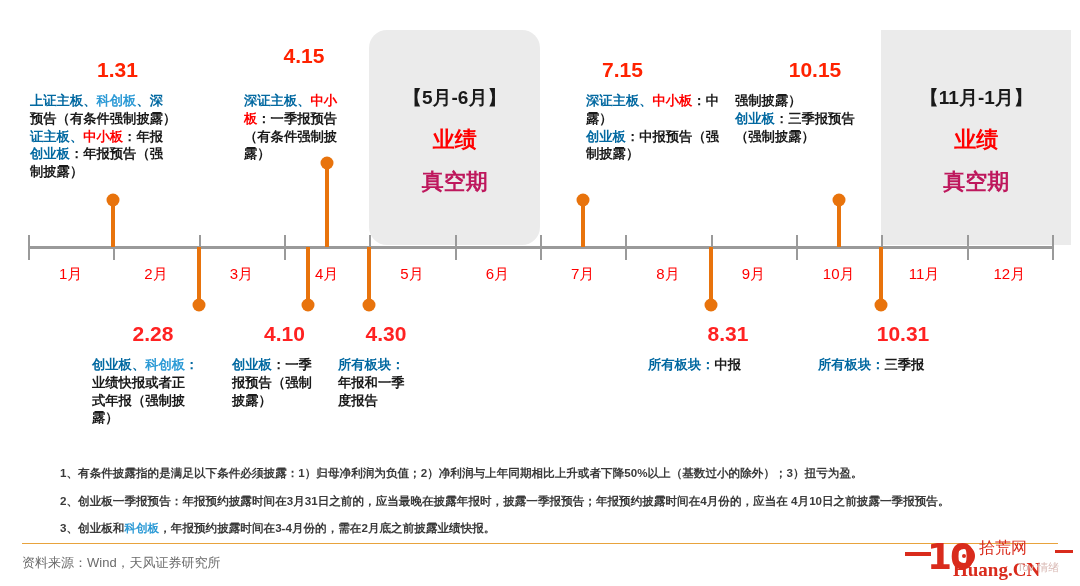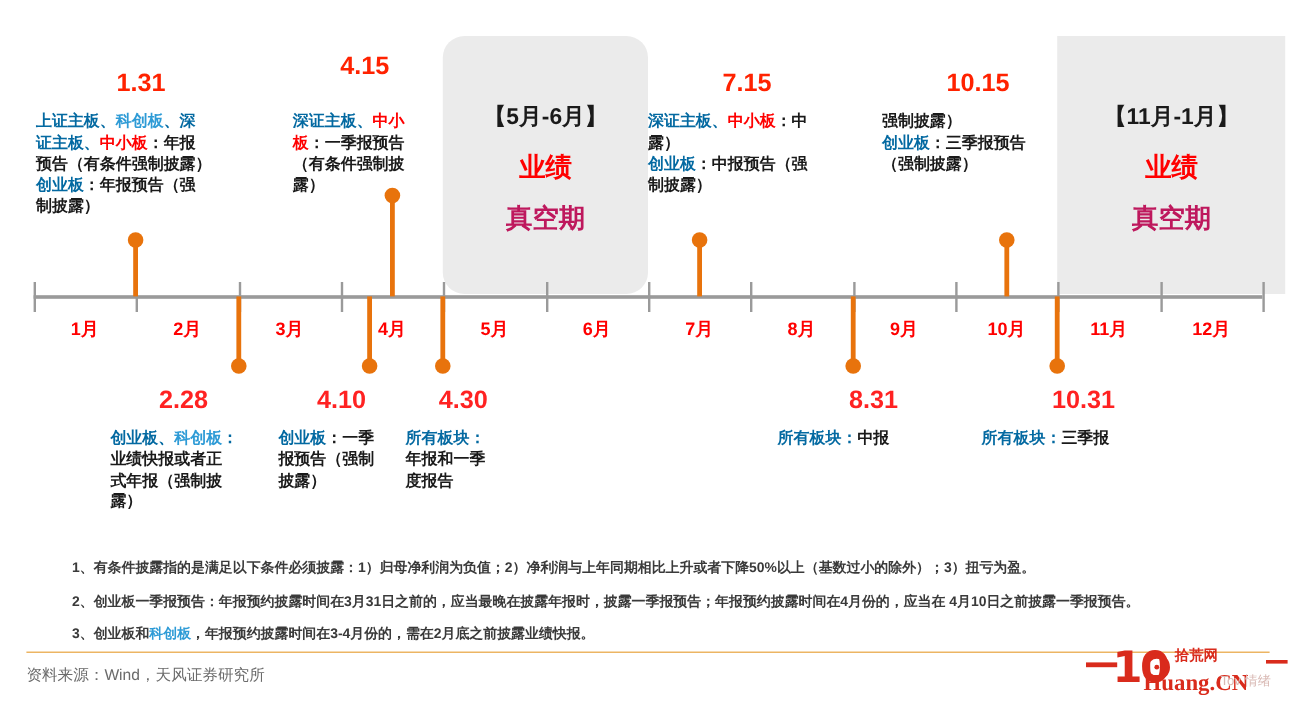--- a/index.html
+++ b/index.html
@@ -63,21 +63,21 @@
     position: absolute;
     width: 2px;
     height: 25px;
     background: #9a9a9a;
     top: 235px;
   }
   .month-label {
     position: absolute;
     top: 265px;
     font-size: 15px;
-    font-weight: bold;
+    font-weight: normal;
     color: #ff0000;
     text-align: left;
     transform: translateX(-50%);
     white-space: nowrap;
   }
   
   .stem {
     position: absolute;
     width: 4px;
     background: #e8730c;
@@ -163,21 +163,21 @@
     box-sizing: border-box;
   }
   #wm-gear::after {
     content: "";
     position: absolute; left: 5px; top: 5px;
     width: 4px; height: 4px; border-radius: 50%;
     background: #d92b1c;
   }
   #wm-cn {
     position: absolute; left: 74px; top: -2px;
-    font-size: 12px; font-weight: bold; color: #d92b1c;
+    font-size: 16px; font-weight: normal; color: #d92b1c;
     white-space: nowrap;
   }
   #wm-dash-r {
     position: absolute; left: 150px; top: 10px;
     width: 18px; height: 3px; background: #d92b1c;
   }
   #wm-sub {
     position: absolute; left: 48px; top: 19px;
     font-size: 19px; font-weight: bold; color: #d92b1c;
     white-space: nowrap;
@@ -253,34 +253,34 @@
       <div class="stem" style="left: 710.667px; top: 247px; height: 58px;"></div>
       <div class="dot" style="left: 710.667px; top: 305px;"></div>
       <div class="stem" style="left: 881.333px; top: 247px; height: 58px;"></div>
       <div class="dot" style="left: 881.333px; top: 305px;"></div>
     </div>
 
   <div id="events-above">
       <div class="ev-date above" style="left: 117.5px; top: 58px;">1.31</div>
       <div class="ev-desc" style="left: 30px; top: 92px; width: 175px;">
         <div><span class="o">上证主板、</span><span class="b">科创板</span><span class="o">、深</span></div>
+        <div><span class="k">预告（有条件强制披露）</span></div>
         <div><span class="o">证主板、</span><span class="r">中小板</span><span class="k">：年报</span></div>
-        <div><span class="k">预告（有条件强制披露）</span></div>
         <div><span class="o">创业板</span><span class="k">：年报预告（强</span></div>
         <div><span class="k">制披露）</span></div>
       </div>
       <div class="ev-date above" style="left: 304px; top: 44px;">4.15</div>
       <div class="ev-desc" style="left: 244px; top: 92px; width: 120px;">
         <div><span class="o">深证主板、</span><span class="r">中小</span></div>
         <div><span class="r">板</span><span class="k">：一季报预告</span></div>
         <div><span class="k">（有条件强制披</span></div>
         <div><span class="k">露）</span></div>
       </div>
       <div class="ev-date above" style="left: 622.5px; top: 58px;">7.15</div>
-      <div class="ev-desc" style="left: 540px; top: 92px; width: 165px;">
+      <div class="ev-desc" style="left: 540px; top: 92px; width: 165px; padding-left: 46px;">
         <div><span class="o">深证主板、</span><span class="r">中小板</span><span class="k">：中</span></div>
         <div><span class="k">露）</span></div>
         <div><span class="o">创业板</span><span class="k">：中报预告（强</span></div>
         <div><span class="k">制披露）</span></div>
       </div>
       <div class="ev-date above" style="left: 815px; top: 58px;">10.15</div>
       <div class="ev-desc" style="left: 735px; top: 92px; width: 160px;">
         <div><span class="k">强制披露）</span></div>
         <div><span class="o">创业板</span><span class="k">：三季报预告</span></div>
         <div><span class="k">（强制披露）</span></div>

